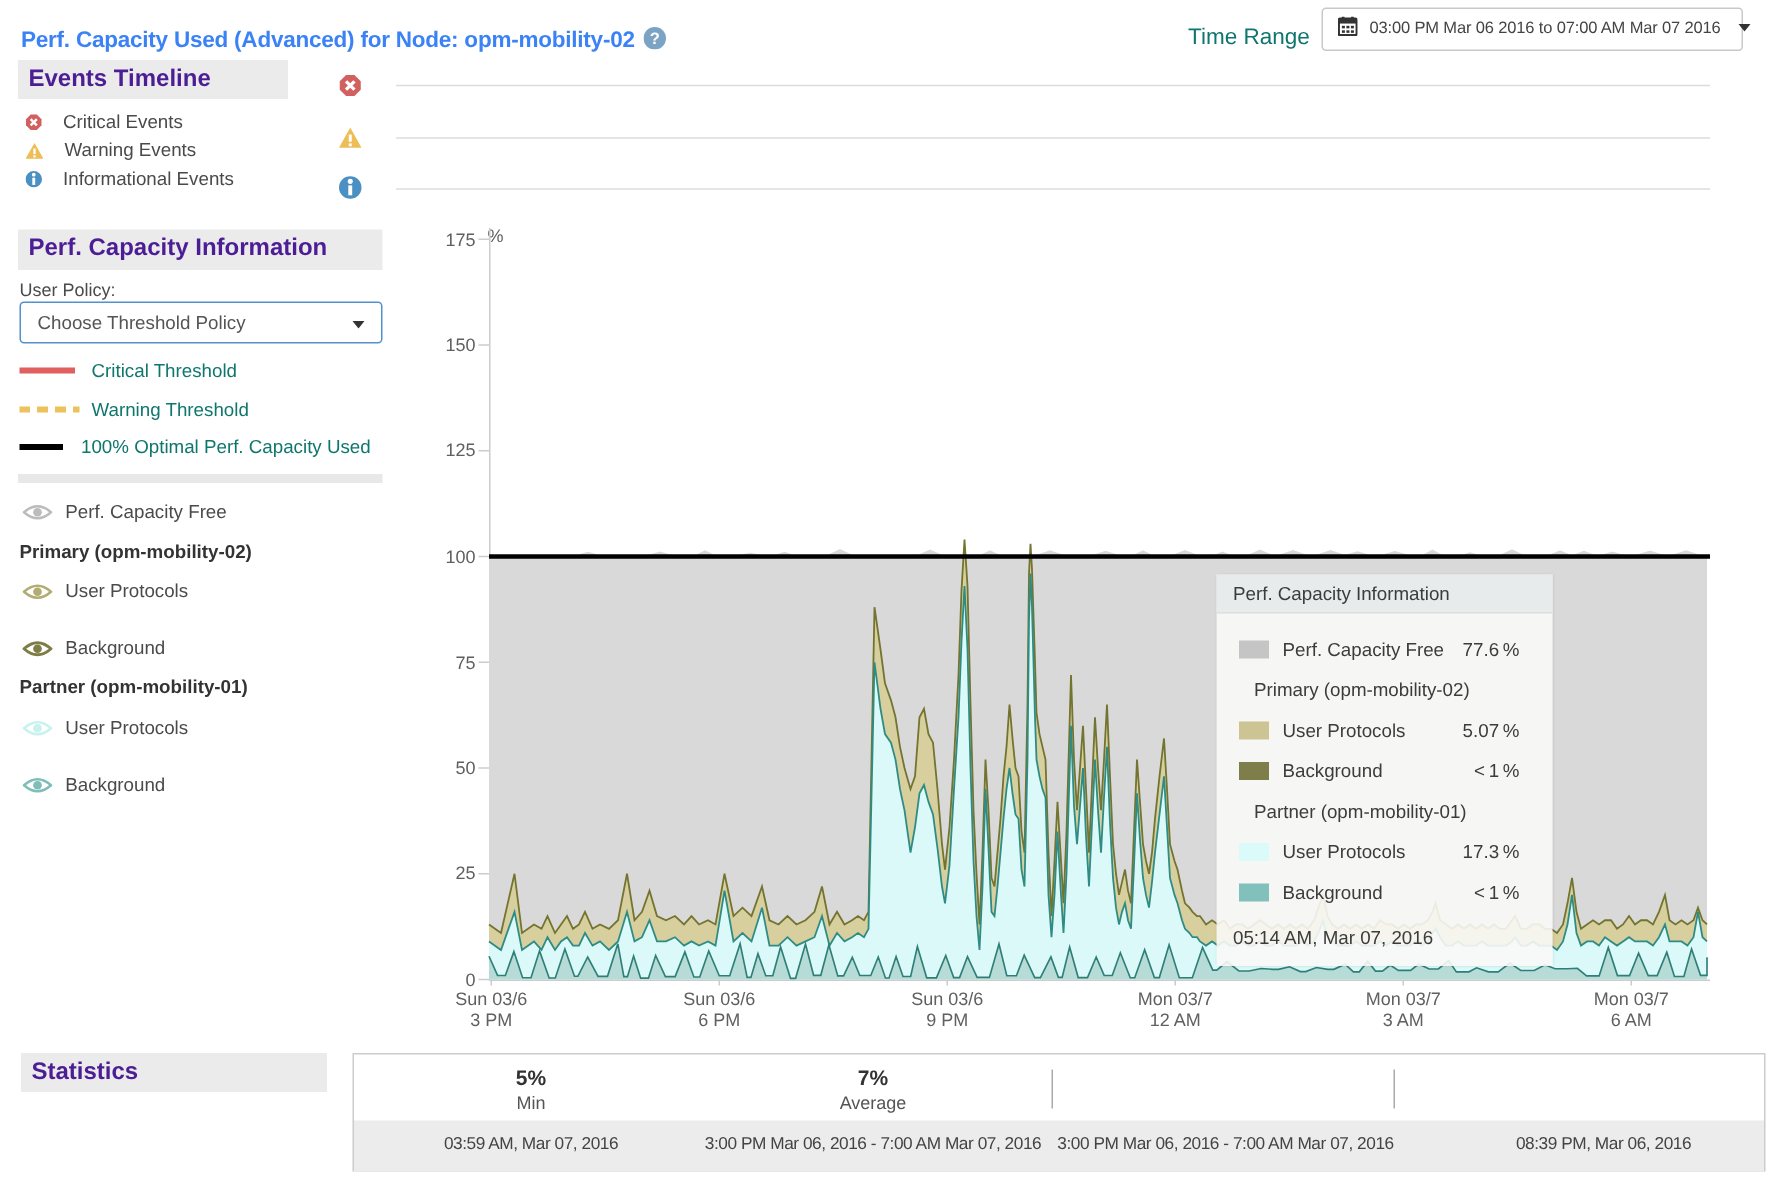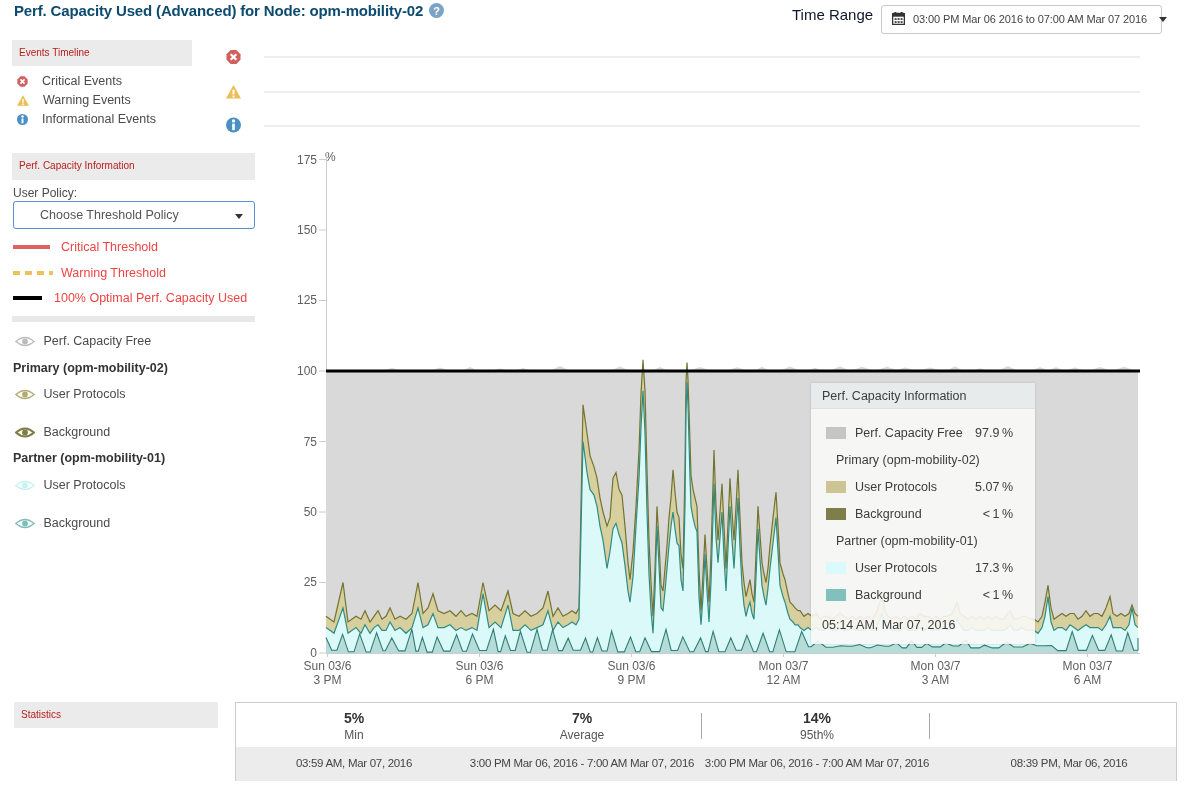--- a/index.html
+++ b/index.html
@@ -1,33 +1,33 @@
 <!DOCTYPE html>
 <html><head>
 <meta charset="utf-8">
 <style>
   * { margin:0; padding:0; box-sizing:border-box; }
   html,body { width:1184px; height:787px; background:#fff; font-family:"Liberation Sans", sans-serif; overflow:hidden; }
   .abs { position:absolute; }
-  #title { left:14px; top:2px; font-size:15px; font-weight:bold; color:#0c4a6e; letter-spacing:-0.15px; }
+  #title { left:14px; top:18px; font-size:15px; font-weight:bold; color:#3b82f6; letter-spacing:-0.15px; }
   #title .q { display:inline-block; vertical-align:-2px; margin-left:6px; }
-  #trlabel { left:792px; top:6px; font-size:15px; color:#0f172a; }
+  #trlabel { left:792px; top:16px; font-size:15px; color:#0f766e; }
   #trbox { left:881px; top:5px; width:281px; height:29px; border:1px solid #c9c9c9; border-radius:3px; background:#fff; font-size:11px; letter-spacing:-0.1px; color:#444; line-height:27px; white-space:nowrap; }
   #trbox .cal { display:inline-block; margin:0 8px 0 10px; vertical-align:-2px; }
   #trbox .car { display:inline-block; margin-left:12px; width:0; height:0; border-left:4.5px solid transparent; border-right:4.5px solid transparent; border-top:5px solid #333; vertical-align:1px;}
-  .hdr { background:#ebebeb; font-size:10px; font-weight:normal; color:#b91c1c; line-height:26px; padding-left:7px; }
+  .hdr { background:#ebebeb; font-size:16px; font-weight:bold; color:#4c1d95; line-height:26px; padding-left:7px; }
   #ethdr { left:12px; top:40px; width:180px; height:26px; }
   #pcihdr { left:12px; top:153px; width:243px; height:27px; }
   #stathdr { left:14px; top:702px; width:204px; height:26px; }
   .evrow { left:17px; font-size:12.5px; color:#4a4a4a; }
   .evrow svg { vertical-align:-2px; margin-right:14px; }
   #showpol { left:13px; top:186px; font-size:12px; color:#4a4a4a; }
-  #dropdown { left:13px; top:201px; width:242px; height:28px; border:1px solid #5390ce; border-radius:3px; background:#fff; font-size:12.5px; color:#555; line-height:26px; padding-left:26px; }
+  #dropdown { left:13px; top:201px; width:242px; height:28px; border:1px solid #5390ce; border-radius:3px; background:#fff; font-size:12.5px; color:#555; line-height:26px; padding-left:11px; }
   #dropdown .car { position:absolute; right:11px; top:12px; width:0; height:0; border-left:4.5px solid transparent; border-right:4.5px solid transparent; border-top:5px solid #333; }
-  .leg { left:13px; font-size:12.5px; color:#ef4444; height:16px; line-height:16px; }
+  .leg { left:13px; font-size:12.5px; color:#0f766e; height:16px; line-height:16px; }
   .legline { position:absolute; top:6px; left:0; height:4px; }
   #divbar { left:12px; top:316px; width:243px; height:6px; background:#e8e8e8; }
   .eyerow { left:15px; font-size:12.5px; color:#4a4a4a; height:14px; line-height:14px; }
   .eyerow svg { vertical-align:-3px; margin-right:5px; }
   .grp { left:13px; font-size:12.5px; font-weight:bold; color:#333; }
   #tooltip { left:811px; top:383px; width:224px; height:261px; background:rgba(248,248,246,0.9); box-shadow:0 0 2px rgba(0,0,0,0.18); font-size:12.5px; color:#3c3c3c; }
   #tooltip .tthdr { height:26px; line-height:26px; background:rgba(229,233,233,0.85); padding-left:11px; border-bottom:1px solid rgba(210,210,210,0.5); }
   .ttrow { position:absolute; left:0; width:100%; height:14px; line-height:14px; }
   .ttrow .sw { position:absolute; left:15px; top:1px; width:20px; height:12px; }
   .ttrow .nm { position:absolute; left:44px; }
@@ -174,21 +174,21 @@
 <div class="eyerow abs" style="top:516px;"><svg width="20" height="13" viewBox="0 0 20 13">
       <path d="M1,6.5 Q10,-1.5 19,6.5 Q10,14.5 1,6.5 Z" fill="none" stroke="#7fbdb8" stroke-width="1.6"></path>
       <circle cx="10" cy="6.5" r="2.9" fill="#7fbdb8"></circle>
     </svg> Background</div>
 
 <div id="tooltip" class="abs">
   <div class="tthdr">Perf. Capacity Information</div>
   <div class="ttrow" style="top:43px;">
       <span class="sw" style="background:#c5c5c5;"></span>
       <span class="nm">Perf. Capacity Free</span>
-      <span class="vl">97.9 %</span>
+      <span class="vl">77.6 %</span>
     </div>
   <div class="ttgrp" style="top:70px;">Primary (opm‑mobility‑02)</div>
   <div class="ttrow" style="top:97px;">
       <span class="sw" style="background:#ccc493;"></span>
       <span class="nm">User Protocols</span>
       <span class="vl">5.07 %</span>
     </div>
   <div class="ttrow" style="top:124px;">
       <span class="sw" style="background:#7e7e4a;"></span>
       <span class="nm">Background</span>
@@ -210,24 +210,20 @@
 
 <div id="stathdr" class="hdr abs">Statistics</div>
 <div id="statbox" class="abs">
   <div class="scol" style="left:8px;width:220px;">
       <div class="pv">5%</div>
       <div class="pl">Min</div>
     </div>
   <div class="scol" style="left:236px;width:220px;">
       <div class="pv">7%</div>
       <div class="pl">Average</div>
-    </div>
-  <div class="scol" style="left:471px;width:220px;">
-      <div class="pv">14%</div>
-      <div class="pl">95th%</div>
     </div>
   <div class="sdiv" style="left:465px;"></div>
   <div class="sdiv" style="left:693px;"></div>
   <div id="statbot">
     <div class="sbt" style="left:8px;width:220px;">03:59 AM, Mar 07, 2016</div>
     <div class="sbt" style="left:186px;width:320px;">3:00 PM Mar 06, 2016 - 7:00 AM Mar 07, 2016</div>
     <div class="sbt" style="left:421px;width:320px;">3:00 PM Mar 06, 2016 - 7:00 AM Mar 07, 2016</div>
     <div class="sbt" style="left:723px;width:220px;">08:39 PM, Mar 06, 2016</div>
   </div>
 </div>

